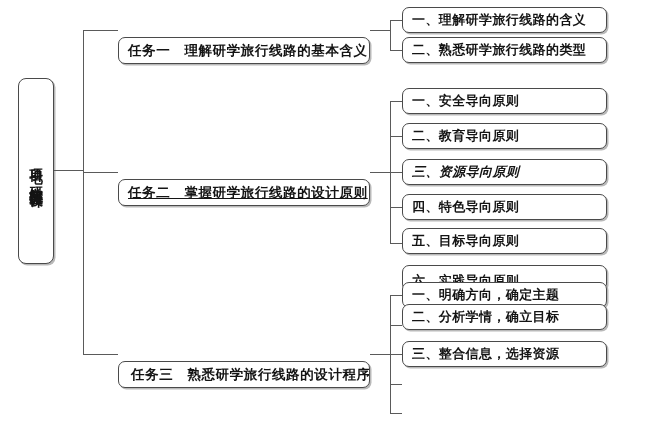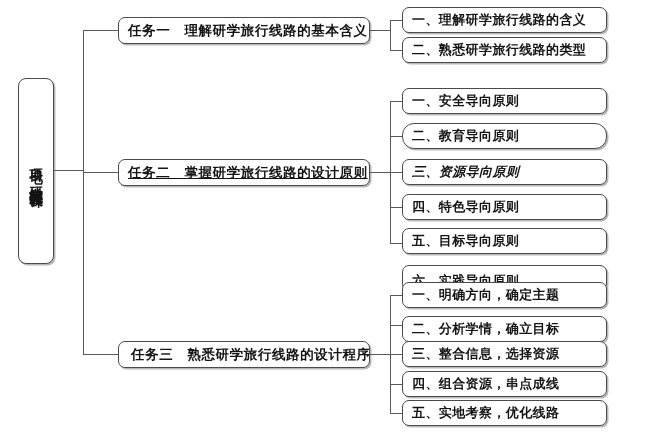--- a/index.html
+++ b/index.html
@@ -57,20 +57,21 @@
     width:auto;
     font-weight:600;
   }
 
   
   .task{
     left:118px;
     width:252px;
     height:27px;
     padding:0 9px;
+    margin-top:20px;
   }
   .task .txt{ font-size:13.5px; letter-spacing:0.6px; }
   #task-1{ top:17px; }
   #task-2{ top:159px;text-decoration:underline; }
   #task-3{ top:341px;padding-left:12px; }
 
   
   .leaf{
     left:402px;
     width:205px;
@@ -122,21 +123,21 @@
   <div class="ln h" style="left:390px; top:101px; width:12px;"></div>
   <div class="ln h" style="left:390px; top:136px; width:12px;"></div>
   <div class="ln h" style="left:390px; top:172px; width:12px;"></div>
   <div class="ln h" style="left:390px; top:207px; width:12px;"></div>
   <div class="ln h" style="left:390px; top:243px; width:12px;"></div>
   <div class="ln h" style="left:390px; top:243px; width:12px;"></div>
 
   <div class="node leaf" style="top:88px;">
     <span class="txt">一、安全导向原则</span>
   </div>
-  <div class="node leaf" style="top:123px;border-radius:12px;">
+  <div class="node leaf" style="top:123px;">
     <span class="txt">二、教育导向原则</span>
   </div>
   <div class="node leaf" style="top:159px;font-style:italic;">
     <span class="txt">三、资源导向原则</span>
   </div>
   <div class="node leaf" style="top:194px;">
     <span class="txt">四、特色导向原则</span>
   </div>
   <div class="node leaf" style="top:228px;">
     <span class="txt">五、目标导向原则</span>
@@ -152,26 +153,20 @@
   <div class="ln v" style="left:390px; top:295px; height:118px;"></div>
   <div class="ln h" style="left:390px; top:295px; width:12px;"></div>
   <div class="ln h" style="left:390px; top:325px; width:12px;"></div>
   <div class="ln h" style="left:390px; top:354px; width:12px;"></div>
   <div class="ln h" style="left:390px; top:384px; width:12px;"></div>
   <div class="ln h" style="left:390px; top:413px; width:12px;"></div>
 
   <div class="node leaf" style="top:282px;">
     <span class="txt">一、明确方向，确定主题</span>
   </div>
-  <div class="node leaf" style="top:316px;">
+  <div class="node leaf" style="top:304px;">
     <span class="txt">二、分析学情，确立目标</span>
   </div>
   <div class="node leaf" style="top:341px;">
     <span class="txt">三、整合信息，选择资源</span>
   </div>
-  <div class="node leaf" style="top:371px;">
-    <span class="txt">四、组合资源，串点成线</span>
-  </div>
-  <div class="node leaf" style="top:400px;">
-    <span class="txt">五、实地考察，优化线路</span>
-  </div>
 
 </div>
 
 </body></html>

